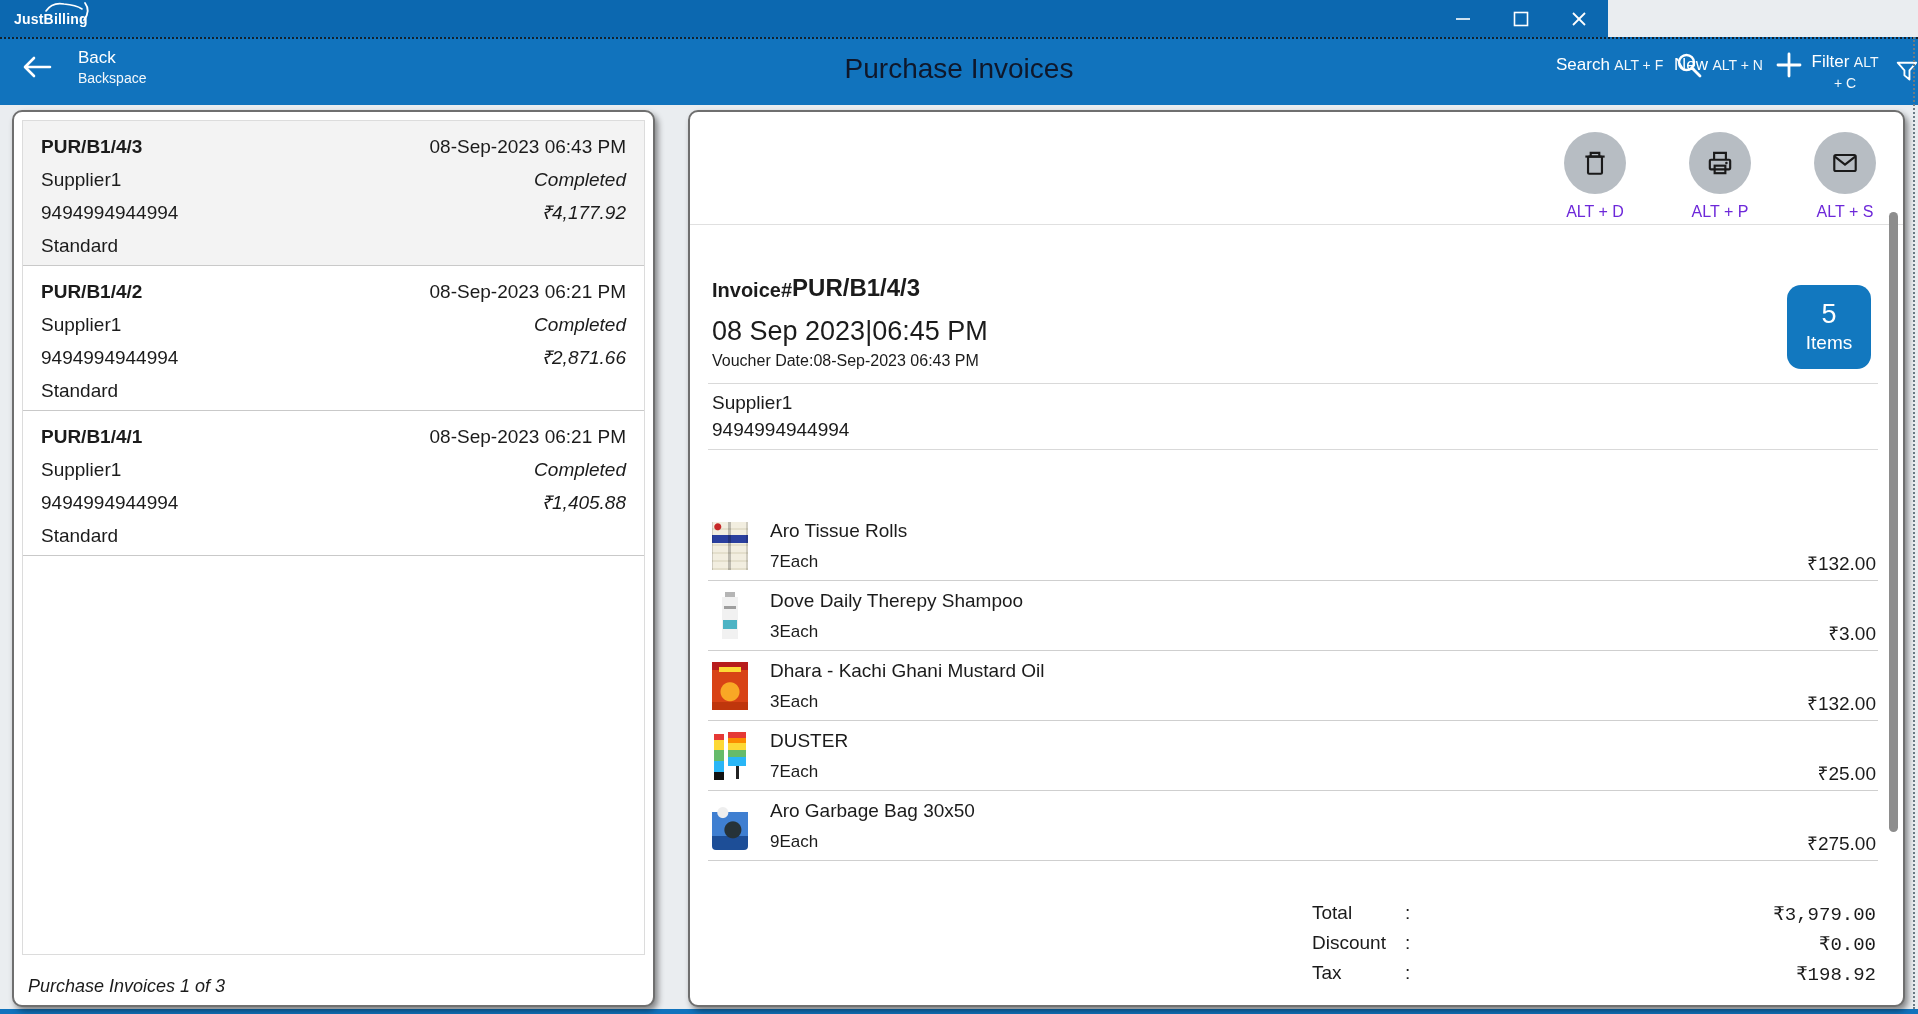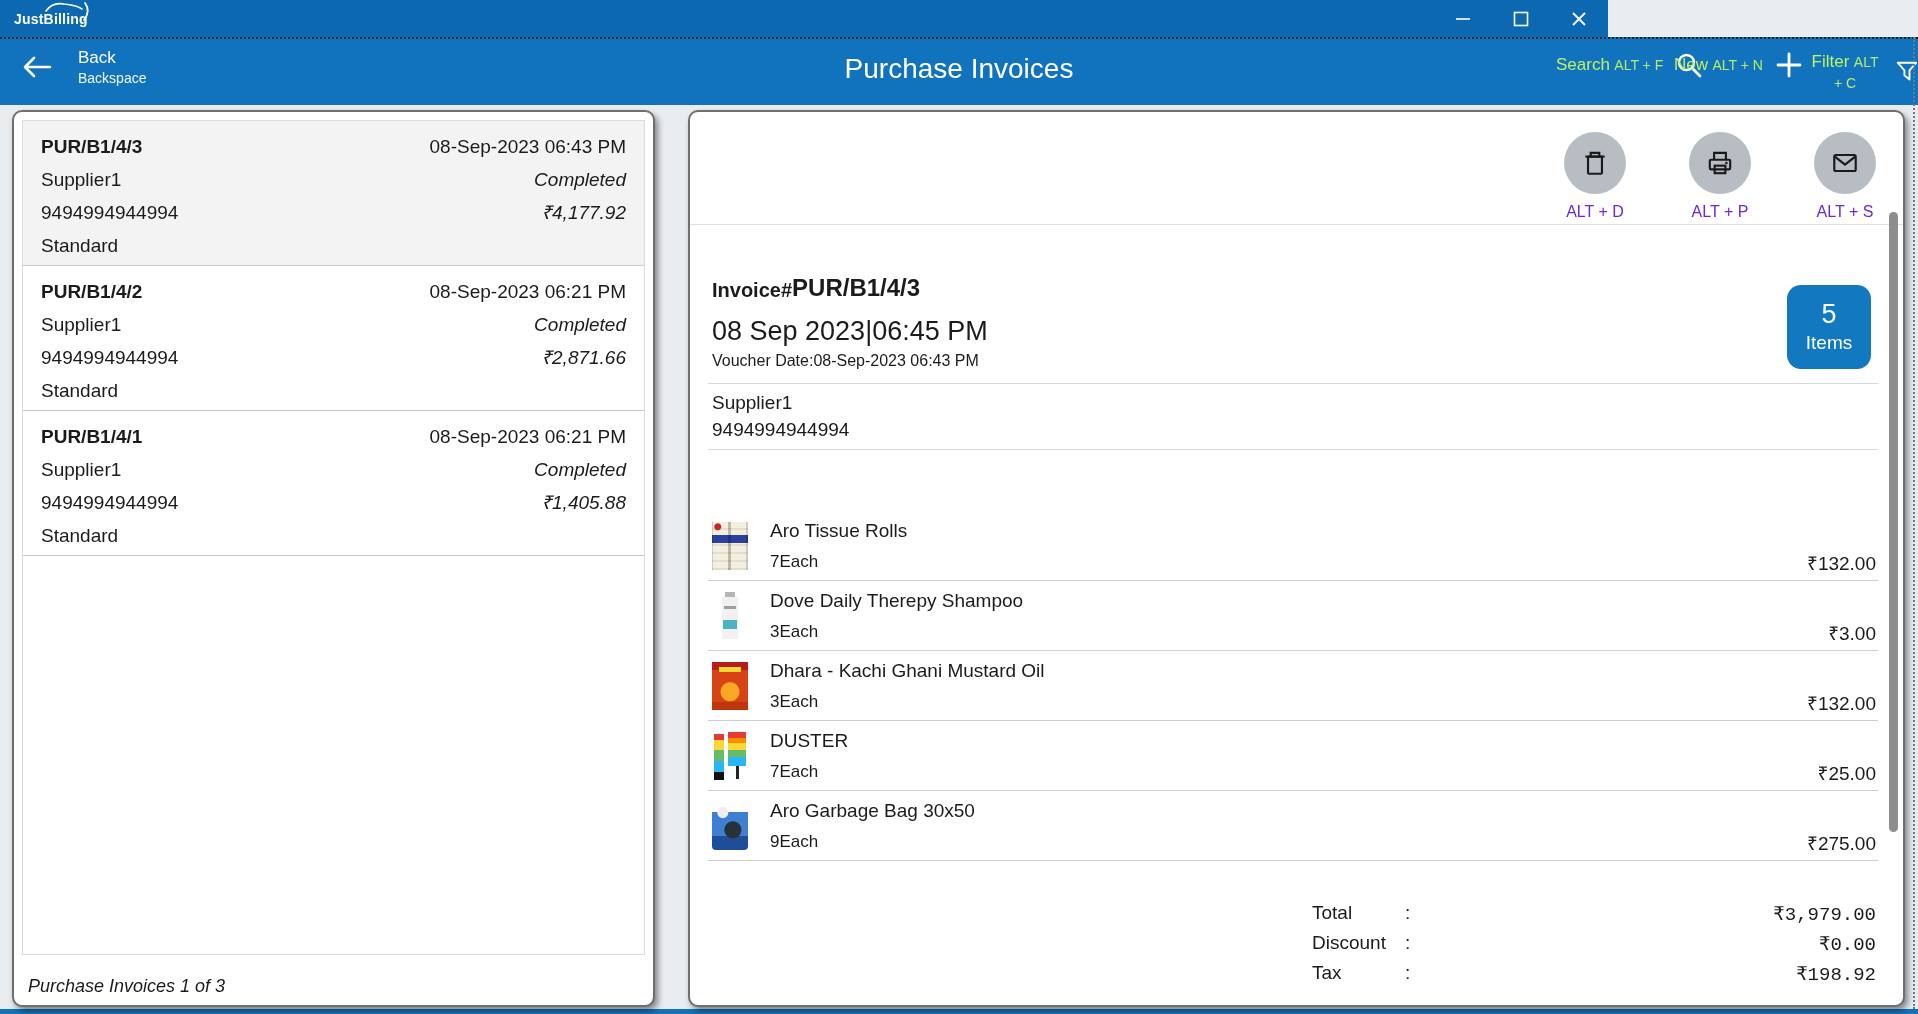--- a/index.html
+++ b/index.html
@@ -24,23 +24,23 @@
   .header {
     position:absolute; left:0; top:37px; width:1918px; height:68px;
     background:#1173bd; border-top:2px dotted #12222e;
   }
   .back { position:absolute; left:20px; top:8px; display:flex; align-items:center; gap:16px; color:#fff; cursor:pointer; }
   .back .lines { display:flex; flex-direction:column; line-height:1.3;margin-left:8px; }
   .back .l1 { font-size:17px; }
   .back .l2 { font-size:14px; opacity:.95; }
   .page-title {
     position:absolute; left:0; top:14px; width:1918px; text-align:center;
-    color:#ffffff; font-size:28px; font-weight:400;
-  }
-  .hdr-act { position:absolute; top:12px; display:flex; align-items:center; gap:12px; color:#bef264; cursor:pointer; }
+    color:#0f172a; font-size:28px; font-weight:400;
+  }
+  .hdr-act { position:absolute; top:12px; display:flex; align-items:center; gap:12px; color:#ffffff; cursor:pointer; }
   .hdr-act .lines { text-align:center; line-height:1.3; }
   .hdr-act .l1 { font-size:17px; }
   .hdr-act .l2 { font-size:14px; opacity:.95; }
   .act-search { left:1556px; }
   .act-new { left:1674px; }
   .act-filter { left:1806px; }
   
   .edge-dotted { position:absolute; right:3px; top:37px; bottom:5px; width:0; border-right:2px dotted #6b7b86; }
   .bottom-strip { position:absolute; left:0; bottom:0; width:1918px; height:5px; background:#1173bd; }
   

